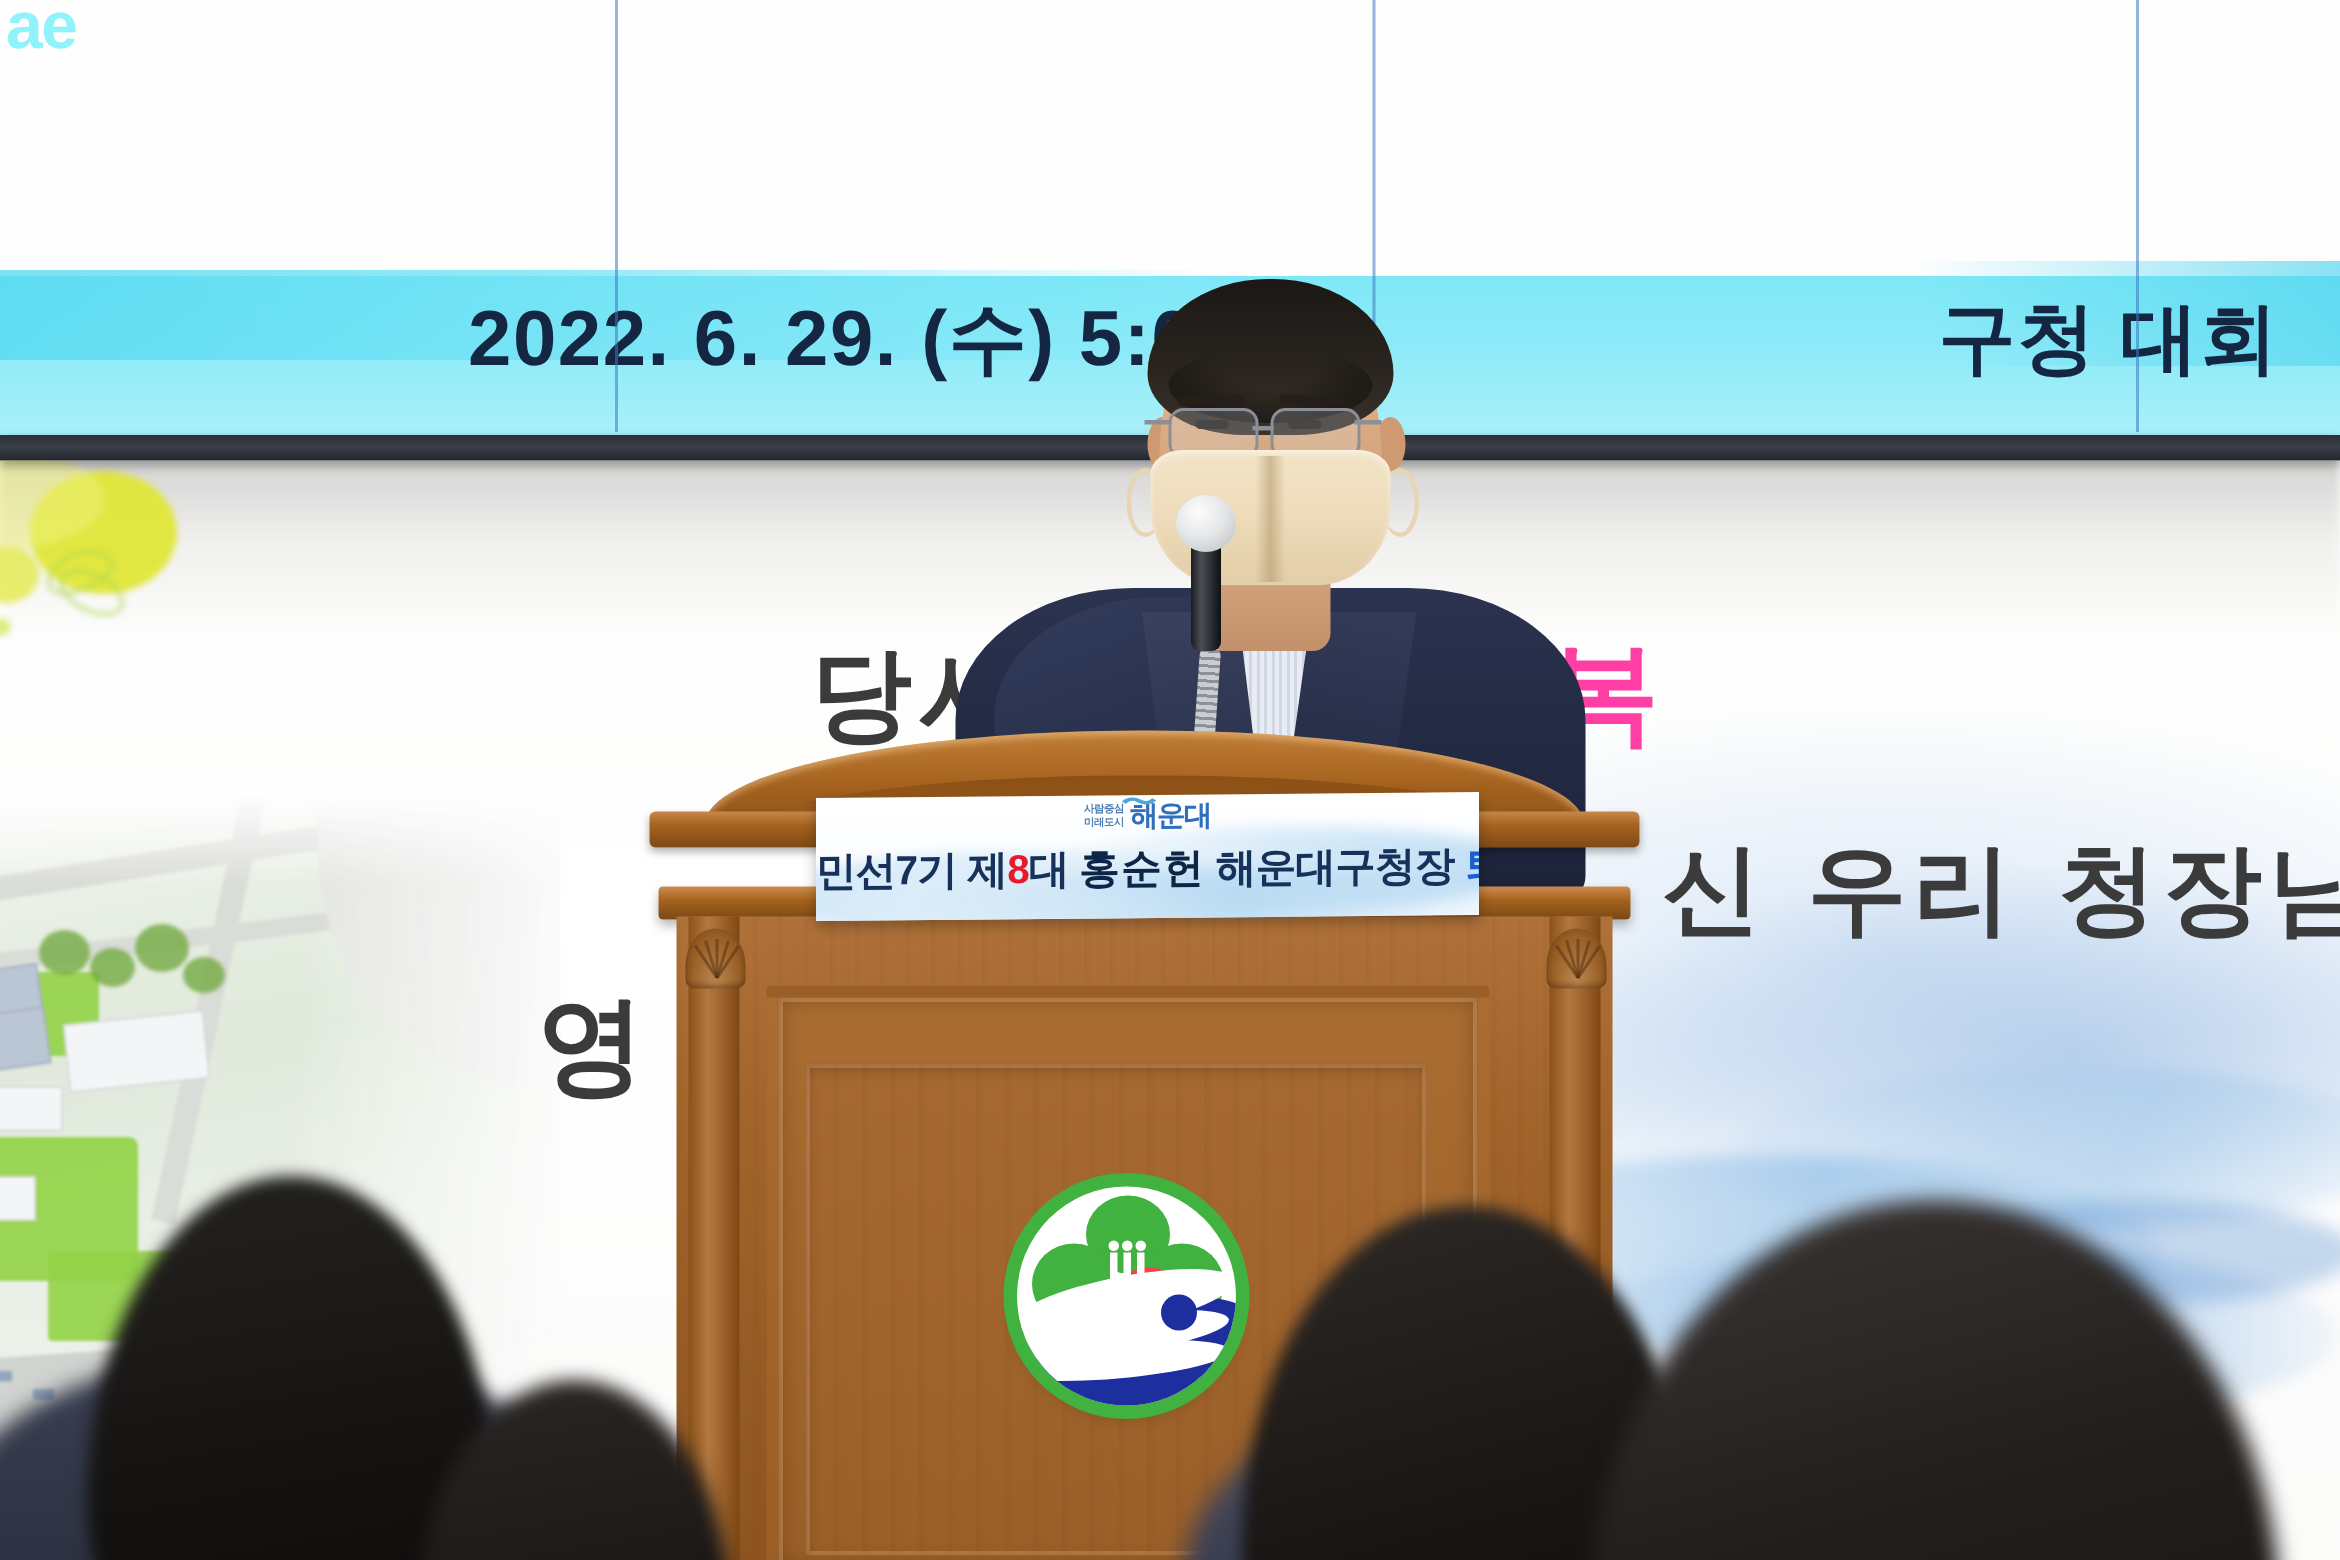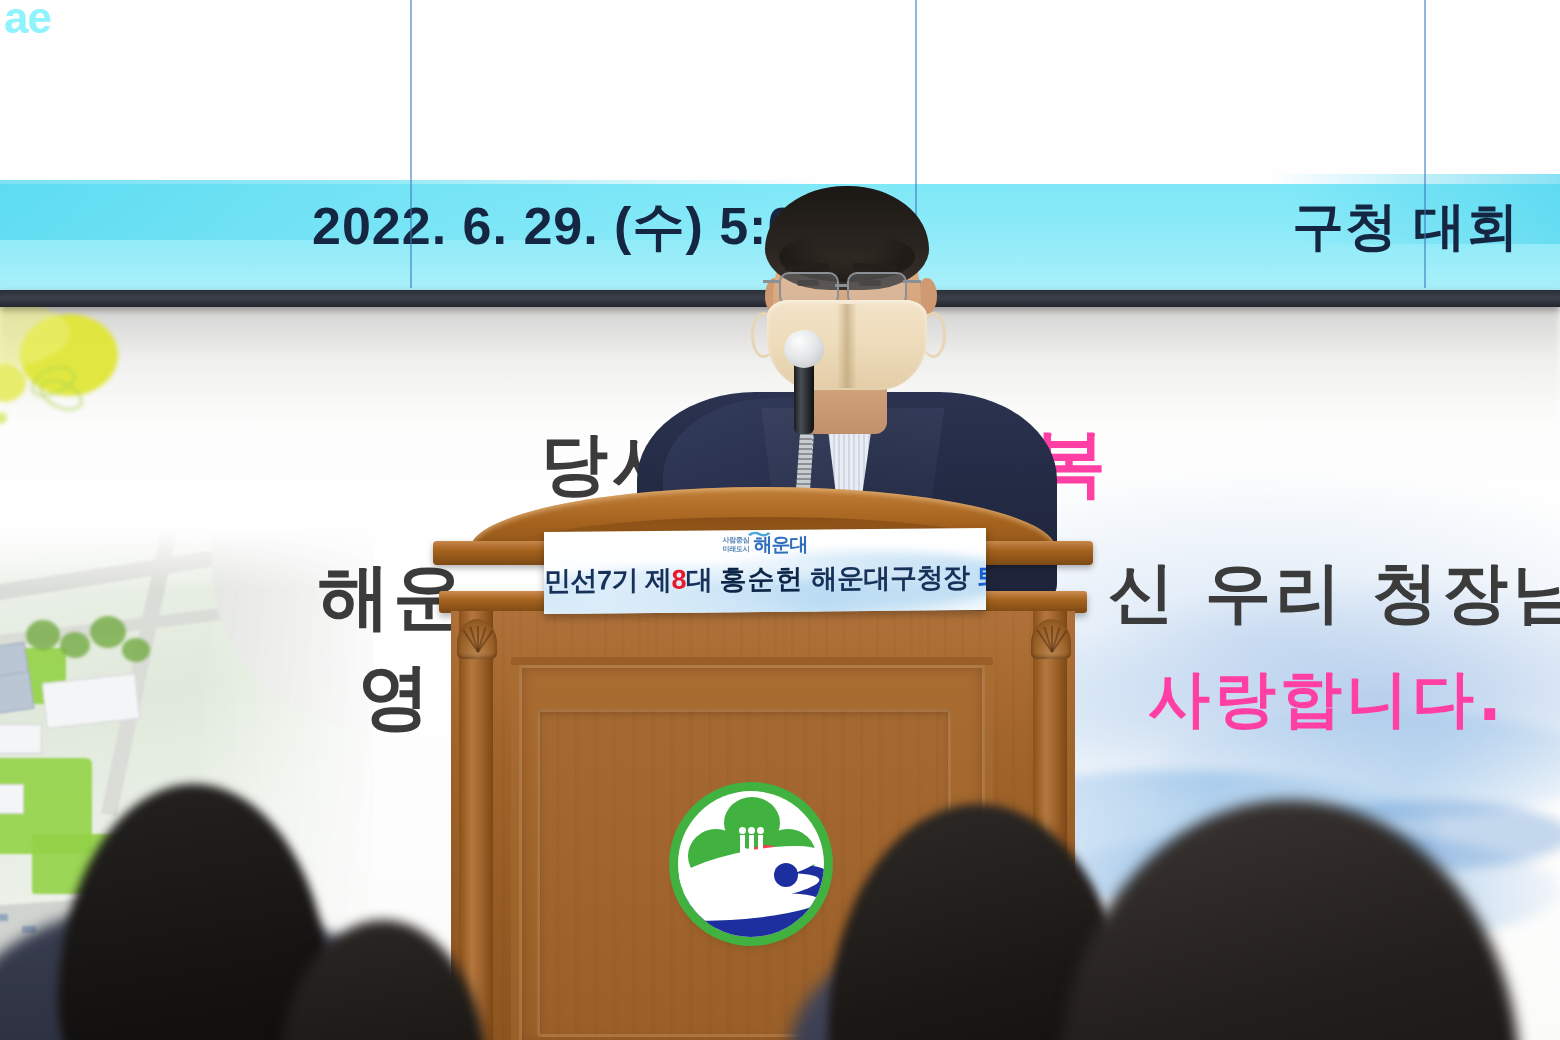--- a/index.html
+++ b/index.html
@@ -428,26 +428,24 @@
     <div class="blob" style="left:78px;top:82px;width:42px;height:22px;background:transparent;border:2px solid #a9d44a;border-radius:50%;transform:rotate(26deg);opacity:.8;"></div>
   </div>
 
   <div class="wave-wash">
     <div class="w" style="left:60px;top:120px;width:520px;height:130px;background:linear-gradient(100deg,rgba(150,195,235,.1),#7fb4e4 55%,rgba(120,175,225,.2));opacity:.7;"></div>
     <div class="w" style="left:180px;top:180px;width:520px;height:120px;background:linear-gradient(90deg,rgba(160,200,238,.05),#5d9bdb 60%,rgba(110,165,220,.15));opacity:.6;"></div>
     <div class="w" style="left:300px;top:60px;width:440px;height:110px;background:linear-gradient(120deg,rgba(190,220,245,.08),#9cc6ea 58%,rgba(150,195,235,.1));opacity:.6;"></div>
     <div class="w" style="left:430px;top:150px;width:280px;height:70px;background:#3d7fc9;opacity:.35;"></div>
   </div>
 
-  <div class="hand dark h-left1">해운</div>
   <div class="hand dark h-left2">영</div>
   <div class="hand dark h-line1">당시</div>
   <div class="hand pink h-happy">행복</div>
   <div class="hand dark h-right1">신 우리 청장님!</div>
-  <div class="hand pink h-right2">사랑합니다.</div>
 
   <div class="screen">
     <div class="screen-top-white"></div>
     <div class="screen-cyan"></div>
     <div class="cyan-angle"></div>
     <div class="cyan-angle2"></div>
 
     <div class="corner-logo">ae</div>
     <div class="screen-sub">
       <span class="left">2022. 6. 29. (수) 5:00</span>

